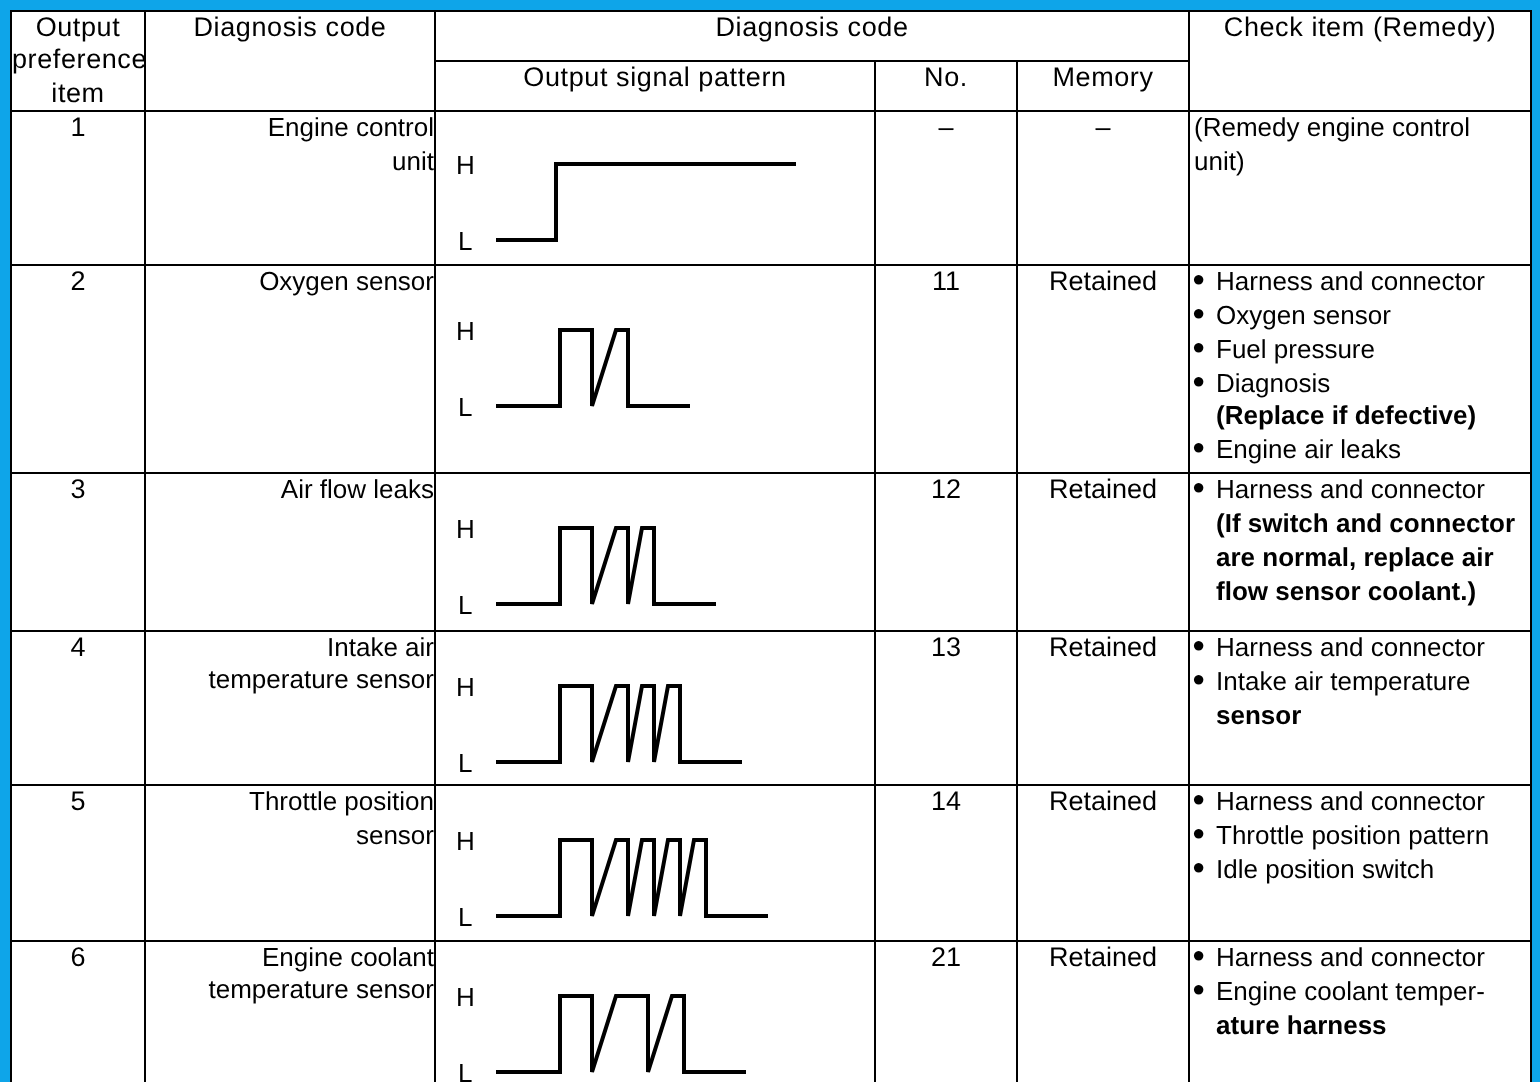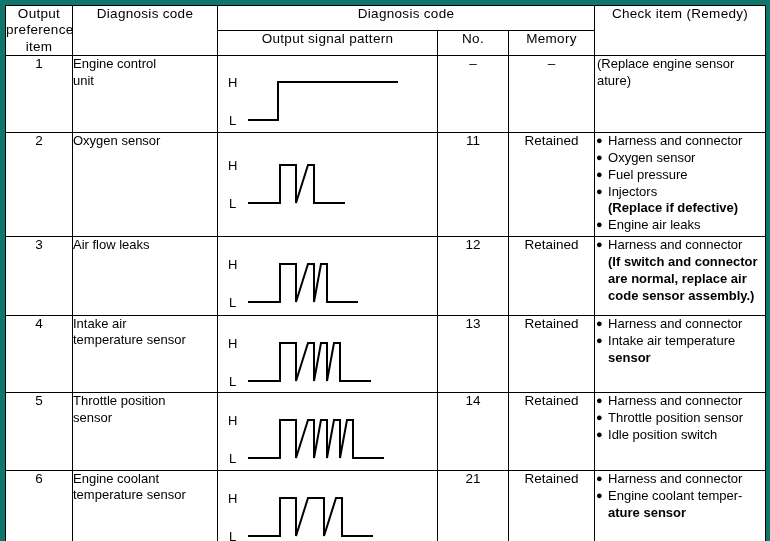--- a/index.html
+++ b/index.html
@@ -11,21 +11,21 @@
     width: 770px;
     height: 541px;
     font-family: "Liberation Sans", sans-serif;
     color: #000000;
     overflow: hidden;
   }
   #sheet {
     position: relative;
     width: 770px;
     height: 541px;
-    background: #0f766e;
+    background: #0ea5e9;
   }
   table.diag {
     position: absolute;
     left: 5px;
     top: 5px;
     width: 760px;
     height: 530px;
     border-collapse: collapse;
     table-layout: fixed;
     background: #ffffff;
@@ -53,20 +53,21 @@
 
   td.order {
     text-align: center;
     font-size: 13.5px;
     padding-top: 9px;
   }
   td.item {
     font-size: 13px;
     line-height: 1.28;
     padding: 8px 0 0 6px;
+    text-align: right;
   }
   td.no, td.mem {
     text-align: center;
     font-size: 13.5px;
     padding-top: 9px;
   }
   td.wave { position: relative; }
   td.check {
     font-size: 13px;
     line-height: 1.30;
@@ -145,22 +146,22 @@
               <svg width="220" height="74" class="wavesvg">
                 <text x="10" y="31" class="lvl">H</text>
                 <text x="11" y="69" class="lvl">L</text>
                 <path d="M 30 64 L 60 64 L 60 26 L 180 26" fill="none" stroke="#000000" stroke-width="2" stroke-linejoin="miter" stroke-linecap="butt"></path>
               </svg>
             </div>
           </td>
           <td class="no">–</td>
           <td class="mem">–</td>
           <td class="check">
-            <div class="plain">(Replace engine sensor</div>
-            <div class="plain">ature)</div>
+            <div class="plain">(Remedy engine control</div>
+            <div class="plain">unit)</div>
           </td>
         </tr>
         <tr style="height: 93px;">
           <td class="order">2</td>
           <td class="item">
             <div>Oxygen sensor</div>
           </td>
           <td class="wave">
             <div>
               <svg width="220" height="93" class="wavesvg">
@@ -170,21 +171,21 @@
               </svg>
             </div>
           </td>
           <td class="no">11</td>
           <td class="mem">Retained</td>
           <td class="check">
             <ul class="checklist">
               <li><span class="bullet">●</span><span>Harness and connector</span></li>
               <li><span class="bullet">●</span><span>Oxygen sensor</span></li>
               <li><span class="bullet">●</span><span>Fuel pressure</span></li>
-              <li><span class="bullet">●</span><span>Injectors</span></li>
+              <li><span class="bullet">●</span><span>Diagnosis</span></li>
               <li class="nobullet"><span>(Replace if defective)</span></li>
               <li><span class="bullet">●</span><span>Engine air leaks</span></li>
             </ul>
           </td>
         </tr>
         <tr style="height: 76px;">
           <td class="order">3</td>
           <td class="item">
             <div>Air flow leaks</div>
           </td>
@@ -197,21 +198,21 @@
               </svg>
             </div>
           </td>
           <td class="no">12</td>
           <td class="mem">Retained</td>
           <td class="check">
             <ul class="checklist">
               <li><span class="bullet">●</span><span>Harness and connector</span></li>
               <li class="nobullet"><span>(If switch and connector</span></li>
               <li class="nobullet"><span>are normal, replace air</span></li>
-              <li class="nobullet"><span>code sensor assembly.)</span></li>
+              <li class="nobullet"><span>flow sensor coolant.)</span></li>
             </ul>
           </td>
         </tr>
         <tr style="height: 75px;">
           <td class="order">4</td>
           <td class="item">
             <div>Intake air</div>
             <div>temperature sensor</div>
           </td>
           <td class="wave">
@@ -246,21 +247,21 @@
                 <text x="11" y="70" class="lvl">L</text>
                 <path d="M 30 65 L 62 65 L 62 27 L 78 27 L 78 65 L 90 27 L 96 27 L 96 65 L 103 27 L 109 27 L 109 65 L 116 27 L 122 27 L 122 65 L 129 27 L 135 27 L 135 65 L 166 65" fill="none" stroke="#000000" stroke-width="2" stroke-linejoin="miter" stroke-linecap="butt"></path>
               </svg>
             </div>
           </td>
           <td class="no">14</td>
           <td class="mem">Retained</td>
           <td class="check">
             <ul class="checklist">
               <li><span class="bullet">●</span><span>Harness and connector</span></li>
-              <li><span class="bullet">●</span><span>Throttle position sensor</span></li>
+              <li><span class="bullet">●</span><span>Throttle position pattern</span></li>
               <li><span class="bullet">●</span><span>Idle position switch</span></li>
             </ul>
           </td>
         </tr>
         <tr style="height: 77px;">
           <td class="order">6</td>
           <td class="item">
             <div>Engine coolant</div>
             <div>temperature sensor</div>
           </td>
@@ -272,19 +273,19 @@
                 <path d="M 30 65 L 62 65 L 62 27 L 78 27 L 78 65 L 90 27 L 106 27 L 106 65 L 118 27 L 124 27 L 124 65 L 155 65" fill="none" stroke="#000000" stroke-width="2" stroke-linejoin="miter" stroke-linecap="butt"></path>
               </svg>
             </div>
           </td>
           <td class="no">21</td>
           <td class="mem">Retained</td>
           <td class="check">
             <ul class="checklist">
               <li><span class="bullet">●</span><span>Harness and connector</span></li>
               <li><span class="bullet">●</span><span>Engine coolant temper-</span></li>
-              <li class="nobullet"><span>ature sensor</span></li>
+              <li class="nobullet"><span>ature harness</span></li>
             </ul>
           </td>
         </tr>
       </tbody>
   </table>
 </div>
 
 </body></html>

